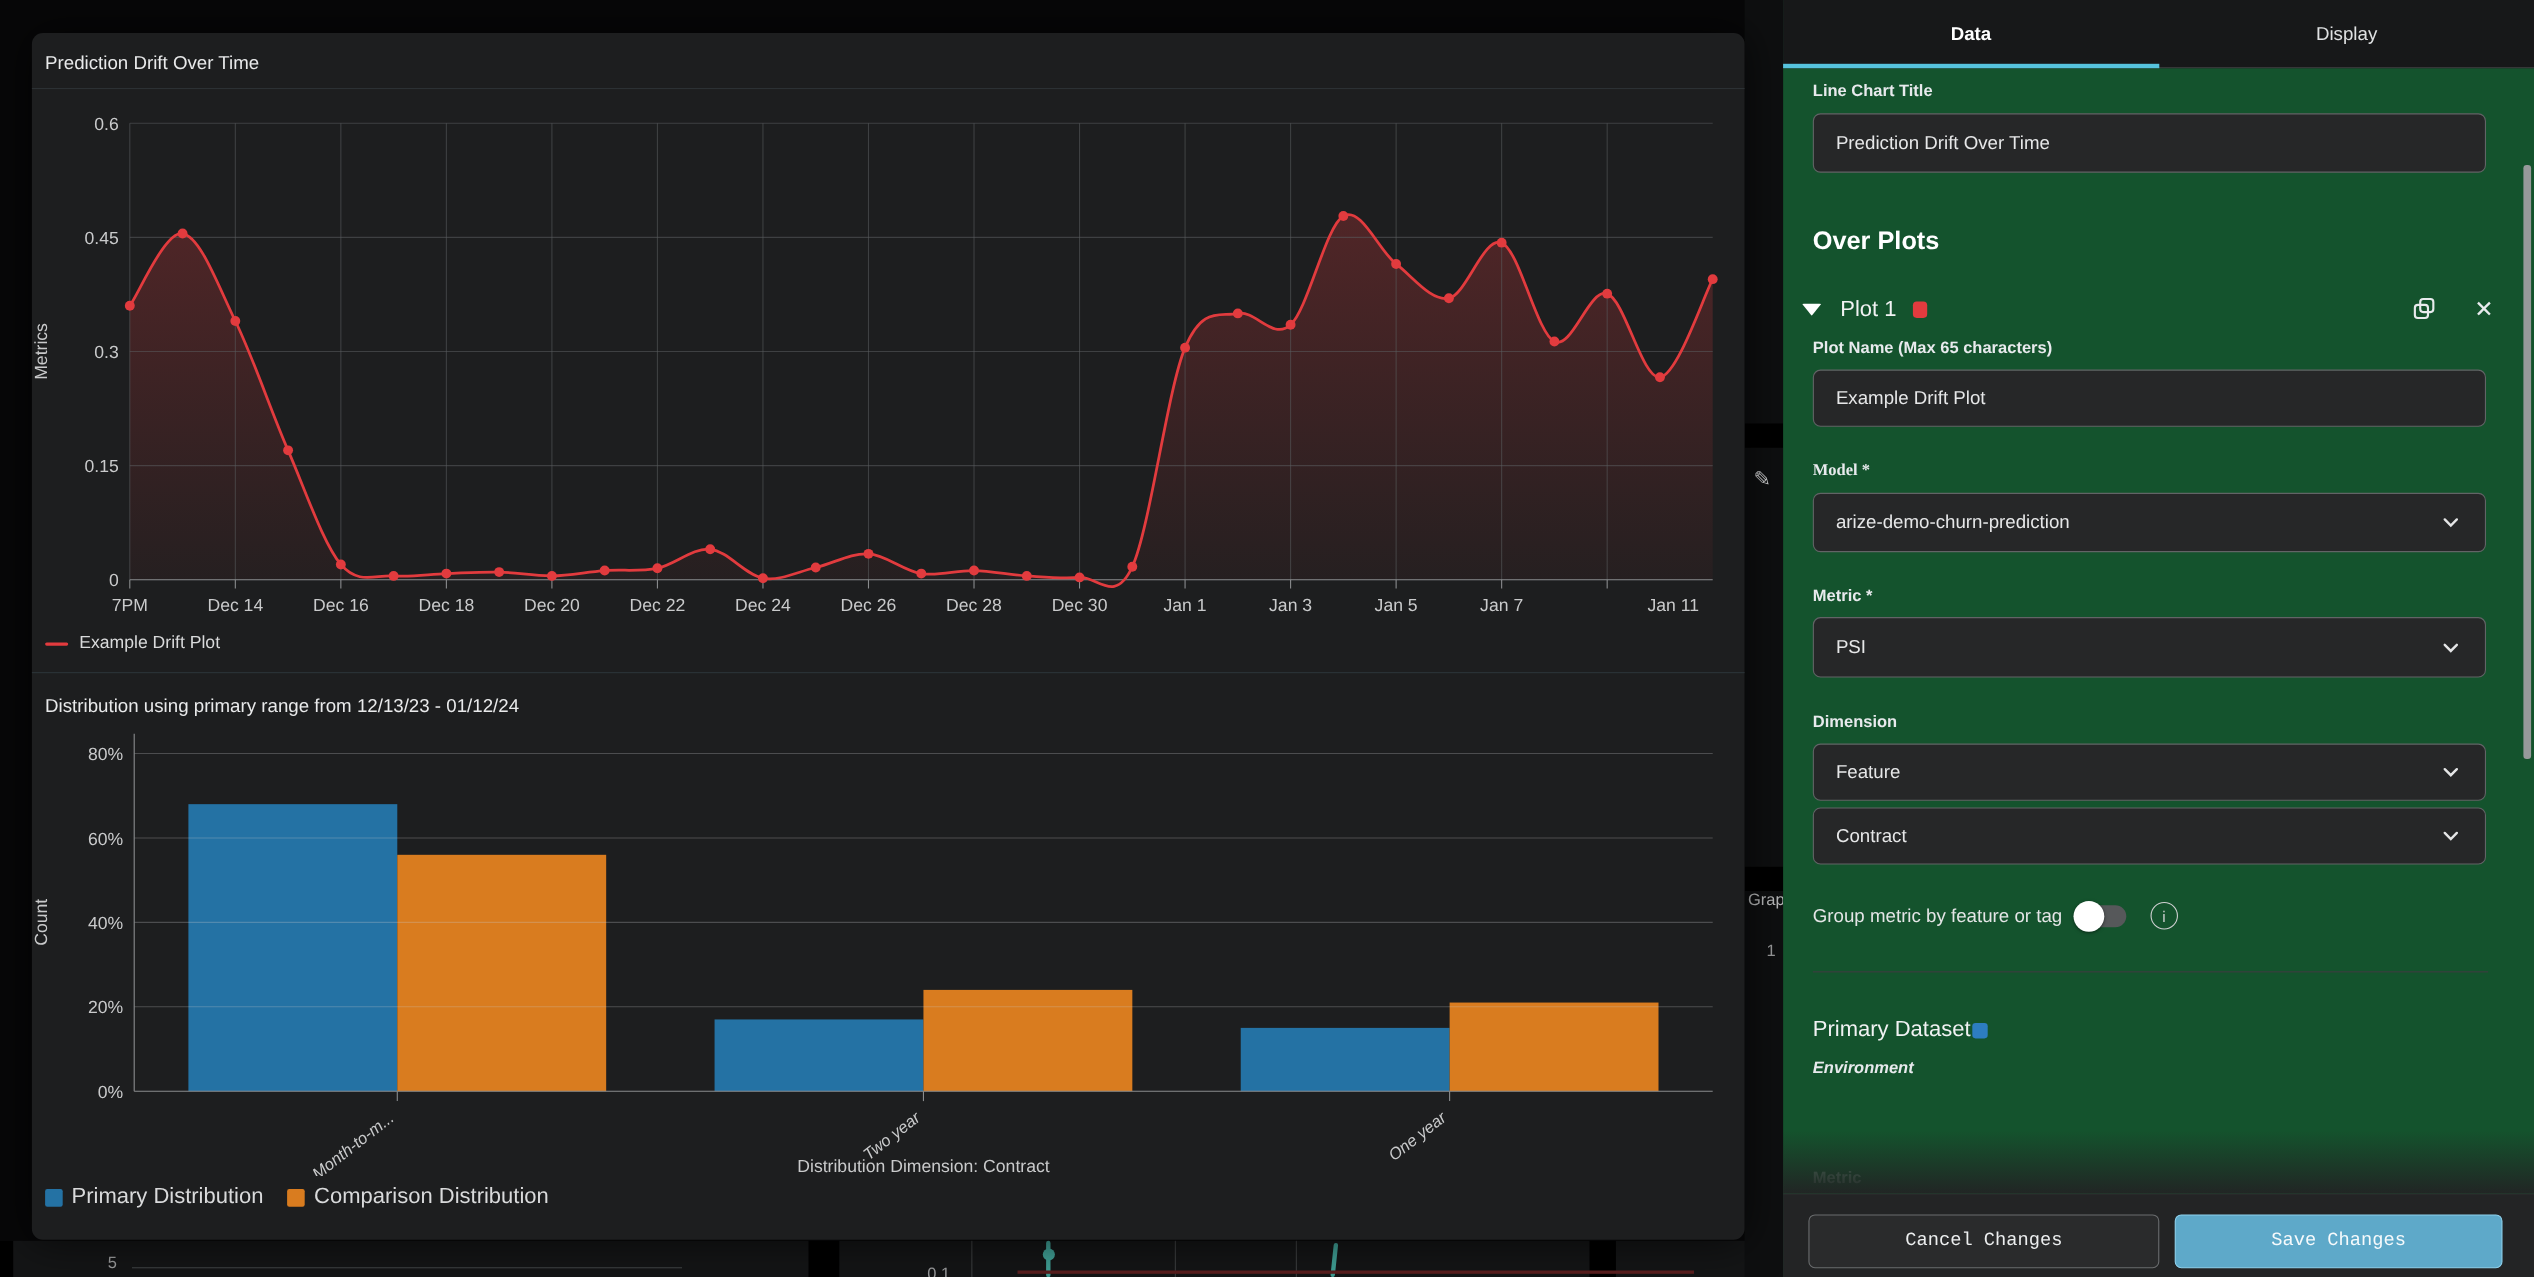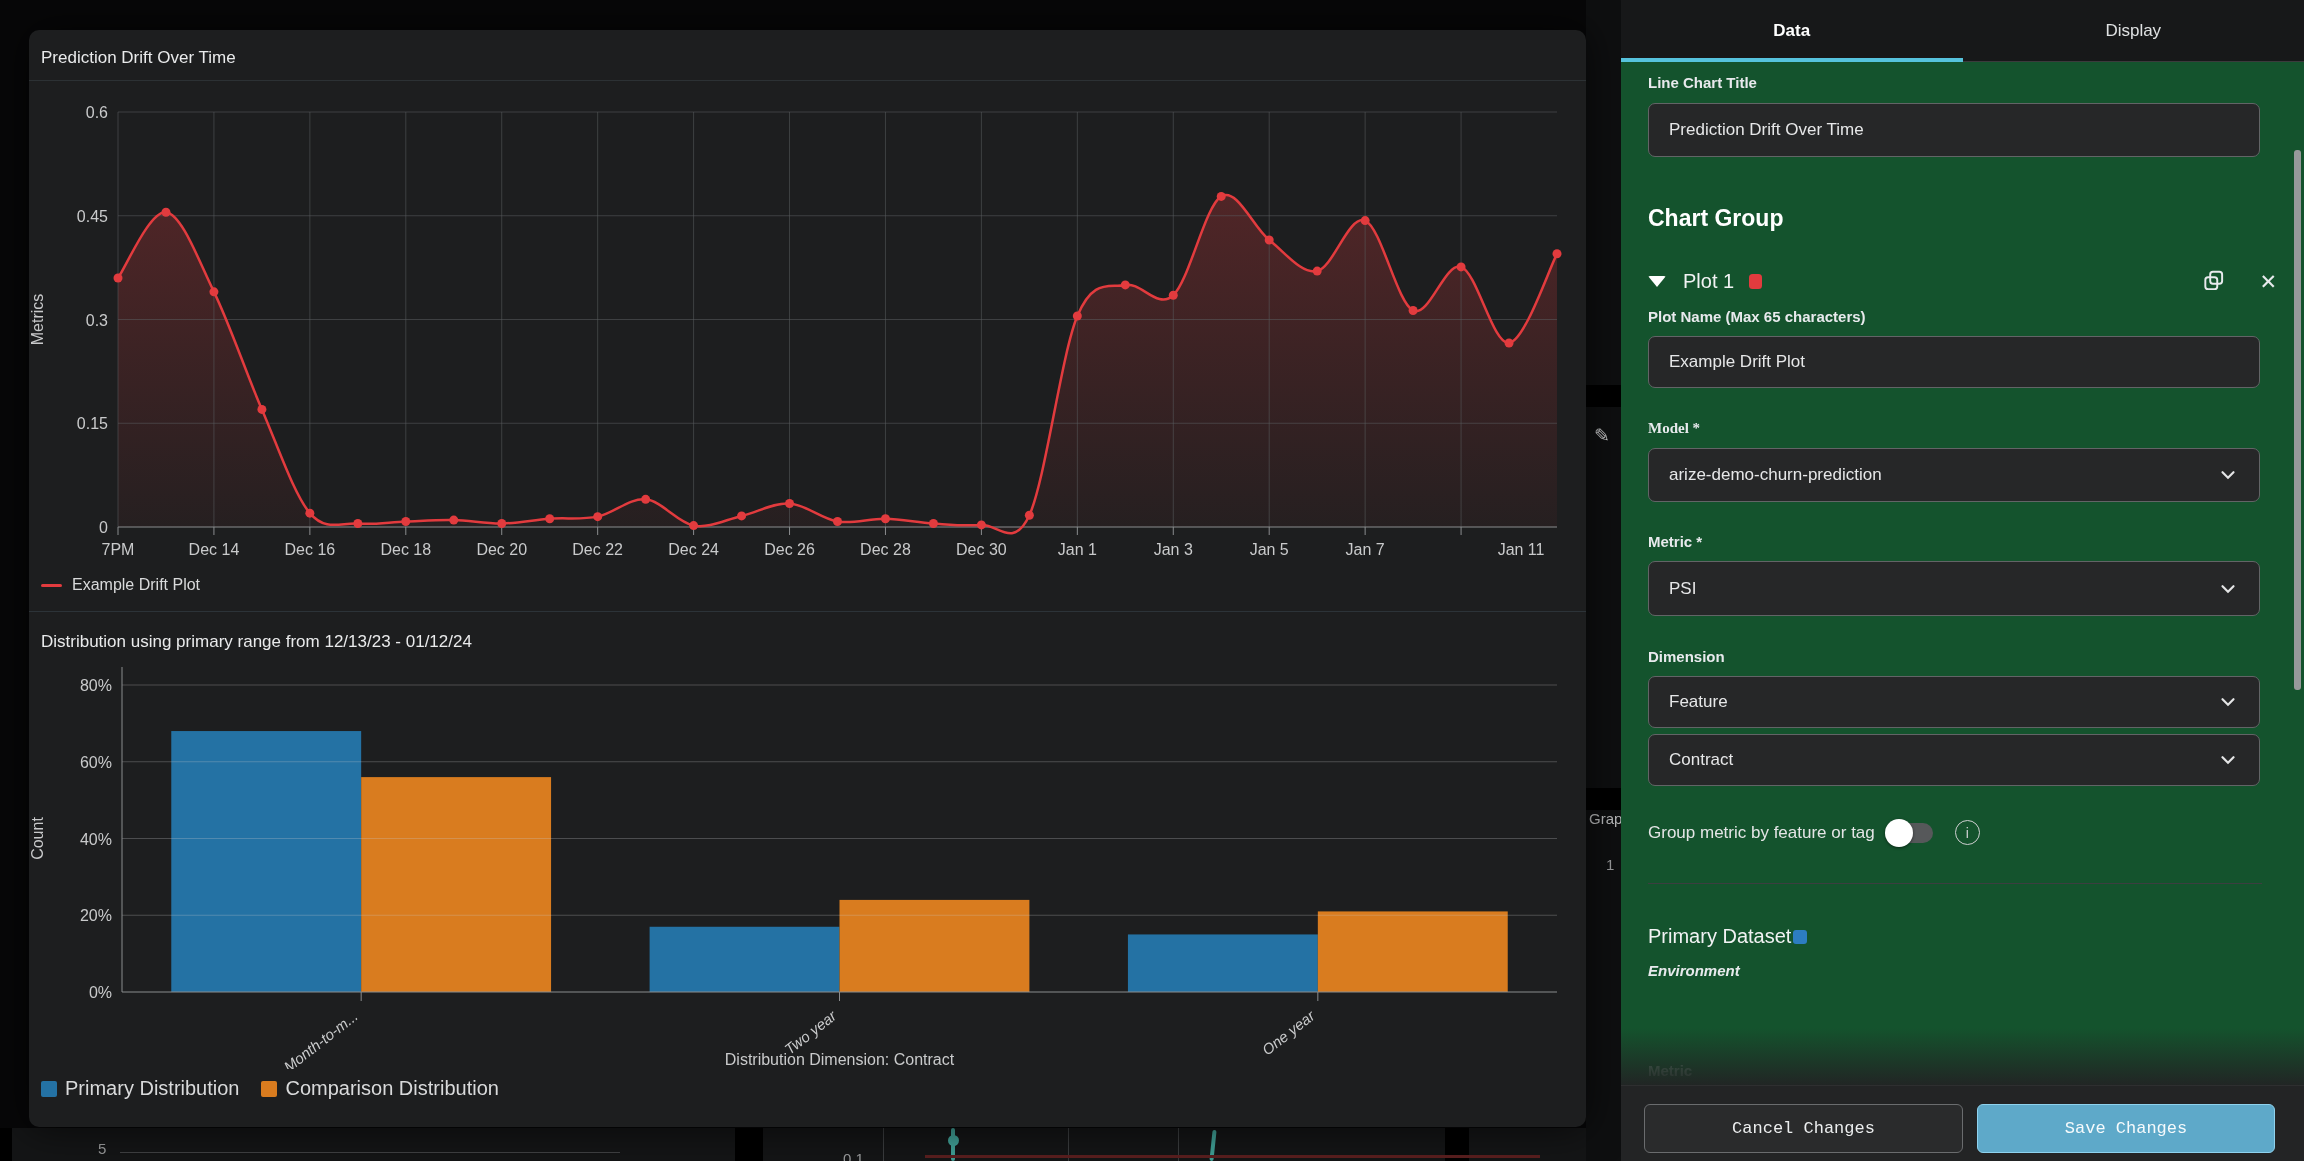--- a/index.html
+++ b/index.html
@@ -45,21 +45,21 @@
   .tab.active{color:#ffffff;font-weight:700;}
   .tab.active::after{content:"";position:absolute;left:0;bottom:-1px;width:100%;height:4px;background:#56c3dd;}
   .flabel{position:absolute;left:27px;font-size:15px;font-weight:700;color:#e8eaed;}
   .tbox{position:absolute;left:27px;width:612px;height:54px;box-sizing:border-box;background:#262728;
         border:1px solid #626466;border-radius:7px;color:#e6e7e8;font-size:17px;padding:0 20px;
         display:flex;align-items:center;}
   input.tbox{font-family:"Liberation Sans",sans-serif;outline:none;}
   .selbox{justify-content:space-between;cursor:pointer;}
   .chev{flex:0 0 auto;margin-left:12px;}
   .section-title{position:absolute;left:27px;font-size:23px;font-weight:700;color:#fff;}
-  .plot-row{position:absolute;left:27px;top:265px;width:629px;height:32px;display:flex;align-items:center;}
+  .plot-row{position:absolute;left:17px;top:265px;width:629px;height:32px;display:flex;align-items:center;}
   .caret{width:0;height:0;border-left:9px solid transparent;border-right:9px solid transparent;
          border-top:11px solid #ffffff;border-radius:2px;cursor:pointer;}
   .plot-name{font-size:20px;color:#f1f2f3;margin-left:17px;}
   .red-sq{width:13px;height:15px;background:#e23b3e;border-radius:3.5px;margin-left:15px;}
   .row-icons{margin-left:auto;display:flex;align-items:center;gap:32px;}
   .icon-btn{cursor:pointer;display:flex;align-items:center;justify-content:center;}
   .x-glyph{font-size:21px;color:#e8eaed;line-height:1;}
   .toggle-row{position:absolute;left:27px;top:820px;width:612px;display:flex;align-items:center;}
   .toggle-label{font-size:17px;color:#e4e5e6;}
   .toggle{position:relative;width:44px;height:20px;background:#56585a;border-radius:10px;margin-left:14px;cursor:pointer;}
@@ -267,21 +267,21 @@
 
   <div class="panel">
     <div class="tabbar">
       <div class="tab active">Data</div>
       <div class="tab">Display</div>
     </div>
 
     <div class="flabel" style="top:74px;">Line Chart Title</div>
     <input class="tbox" style="top: 103px;" value="Prediction Drift Over Time">
 
-    <div class="section-title" style="top:205px;">Chart Group</div>
+    <div class="section-title" style="top:205px;">Over Plots</div>
 
     <div class="plot-row">
       <span class="caret"></span>
       <span class="plot-name">Plot 1</span>
       <span class="red-sq"></span>
       <span class="row-icons">
         <span class="icon-btn">
           <svg width="26" height="26" viewBox="0 0 24 24" fill="none" stroke="#e8eaed" stroke-width="1.8">
             <rect x="8.5" y="3.5" width="11" height="11" rx="2.5"></rect>
             <rect x="4" y="8.5" width="11" height="11" rx="2.5"></rect>

